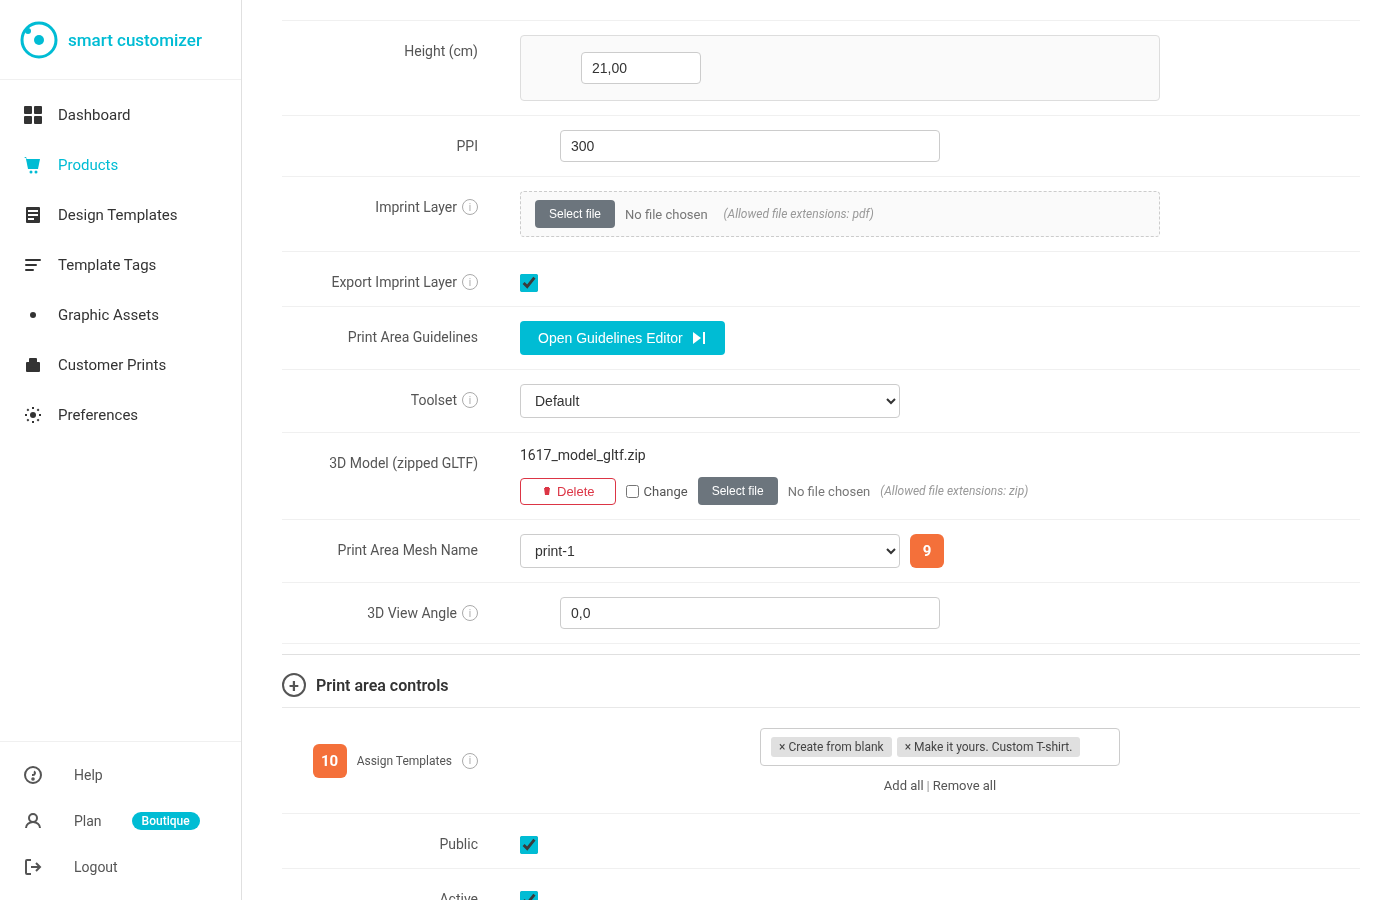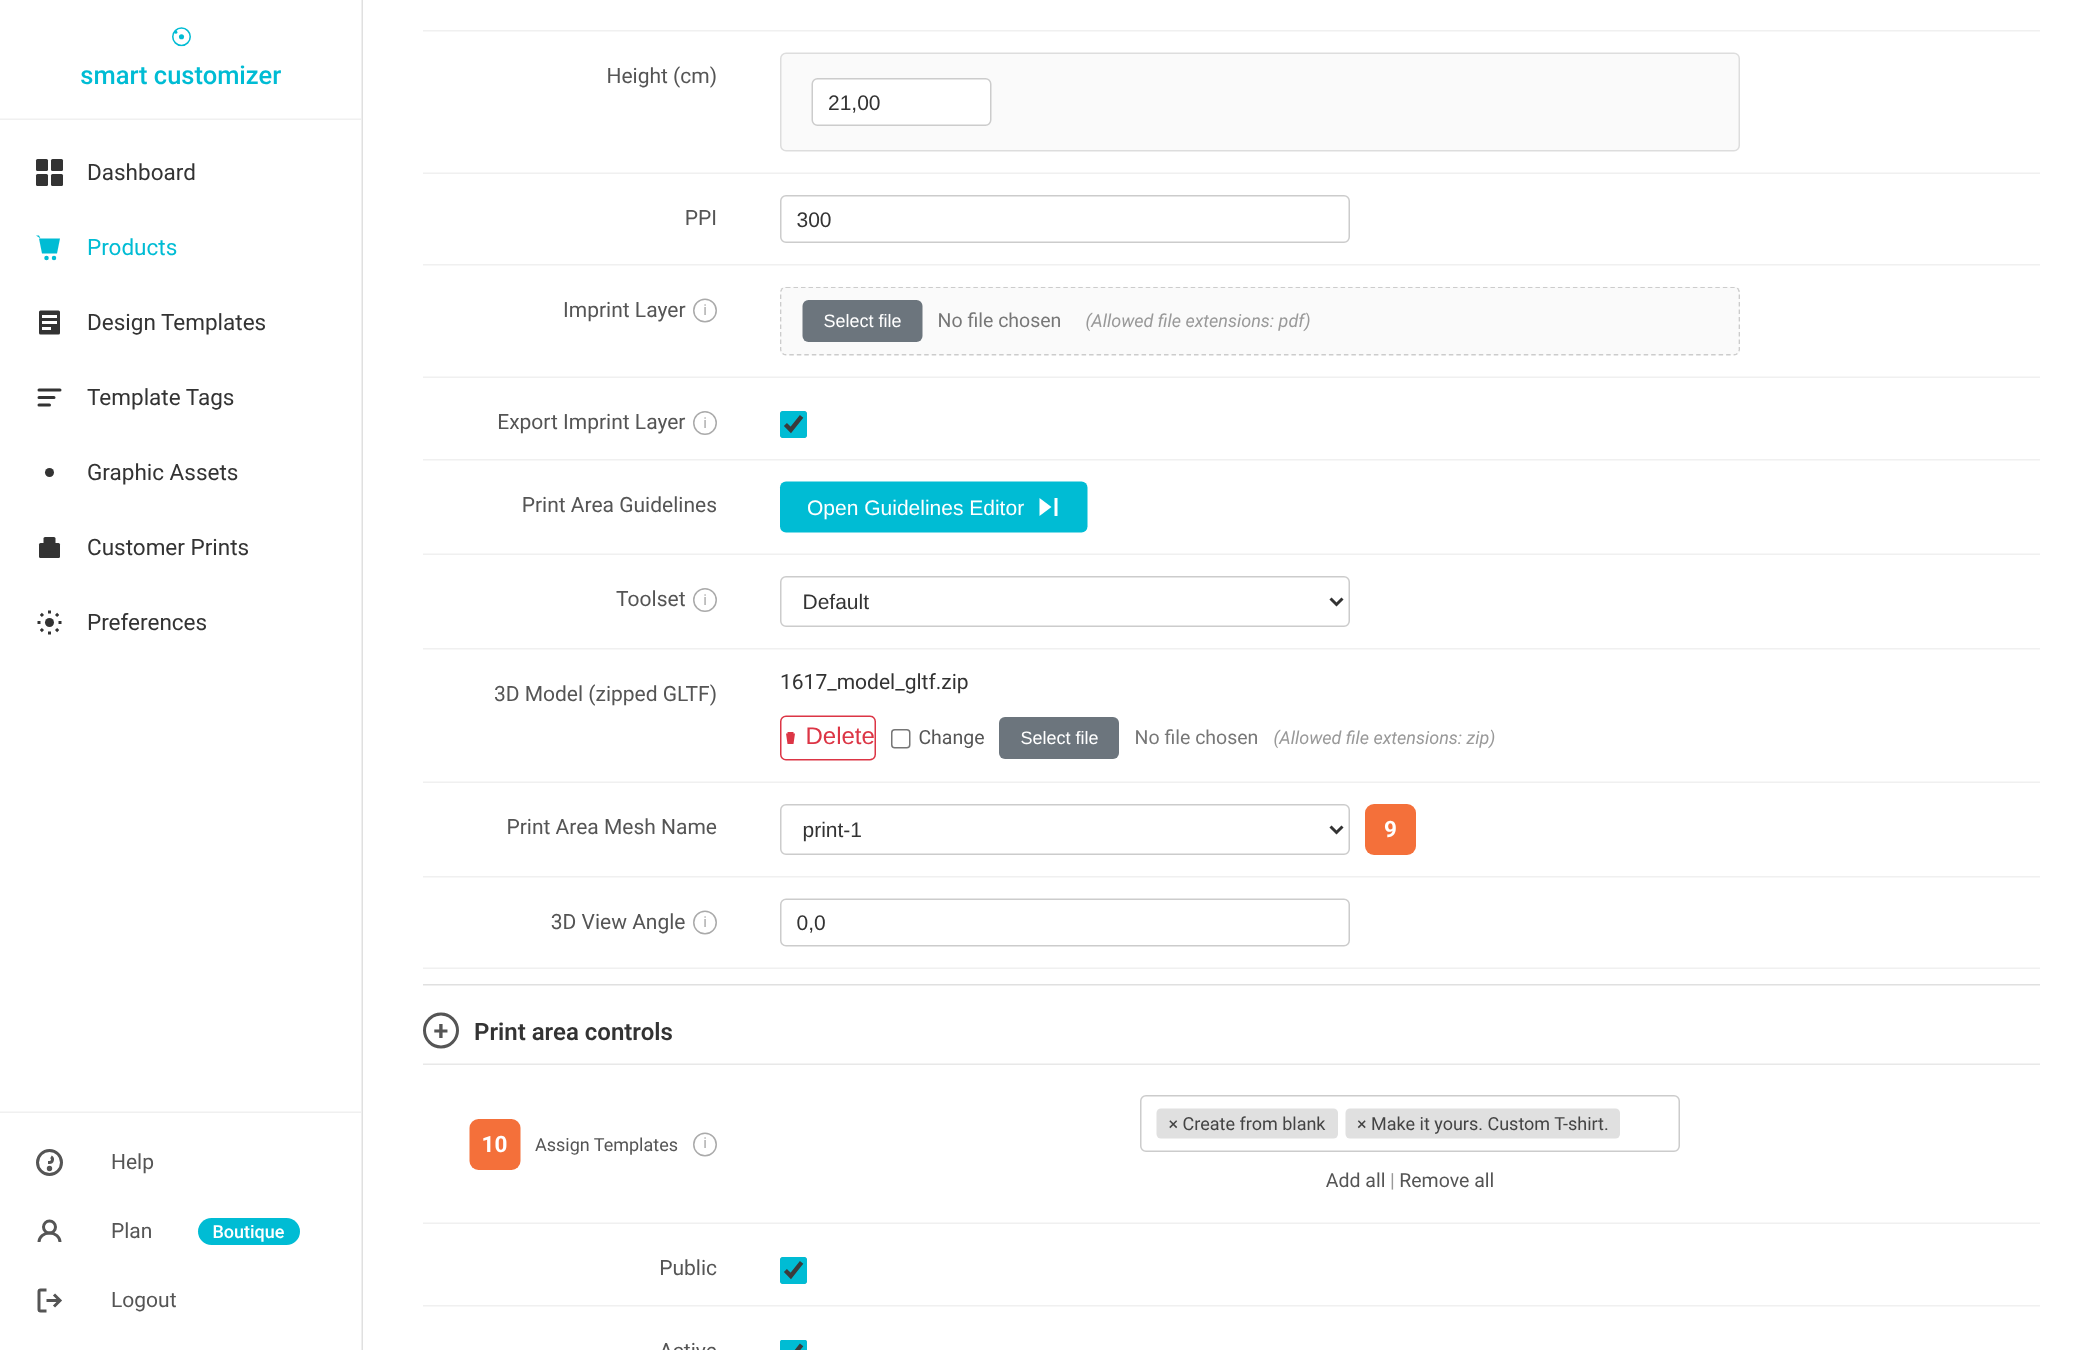--- a/index.html
+++ b/index.html
@@ -15,21 +15,20 @@
       flex-direction: column;
       height: 900px;
     }
     .sidebar-logo {
       padding: 18px 20px;
       display: flex;
       align-items: center;
       gap: 10px;
       border-bottom: 1px solid #f0f0f0;
       height: 80px;
-      flex-direction: column;
     }
     .logo-icon {
       width: 38px;
       height: 38px;
     }
     .logo-text {
       color: #00bcd4;
       font-size: 17px;
       font-weight: 500;
     }
@@ -122,20 +121,21 @@
       gap: 6px;
     }
     .form-input {
       border: 1px solid #ccc;
       border-radius: 4px;
       padding: 7px 10px;
       font-size: 14px;
       color: #333;
       outline: none;
       background: #fff;
+      margin-left: 40px;
     }
     .form-input-wide { width: 380px; }
     .form-input-small { width: 120px; }
 
     
     .file-row {
       display: flex;
       align-items: center;
       gap: 10px;
       border: 1px dashed #ccc;
@@ -208,26 +208,26 @@
     }
     .model-actions {
       display: flex;
       align-items: center;
       gap: 10px;
     }
     .btn-delete {
       background: transparent;
       border: none;
       color: #dc3545;
-      font-size: 16px;
+      font-size: 13px;
       cursor: pointer;
       display: flex;
       align-items: center;
       gap: 4px;
-      padding: 5px 0;
+      padding: 5px 20px;
       border: 1px solid #dc3545;
       border-radius: 4px;
     }
     .checkbox-change {
       display: flex;
       align-items: center;
       gap: 5px;
       font-size: 13px;
       color: #555;
     }

